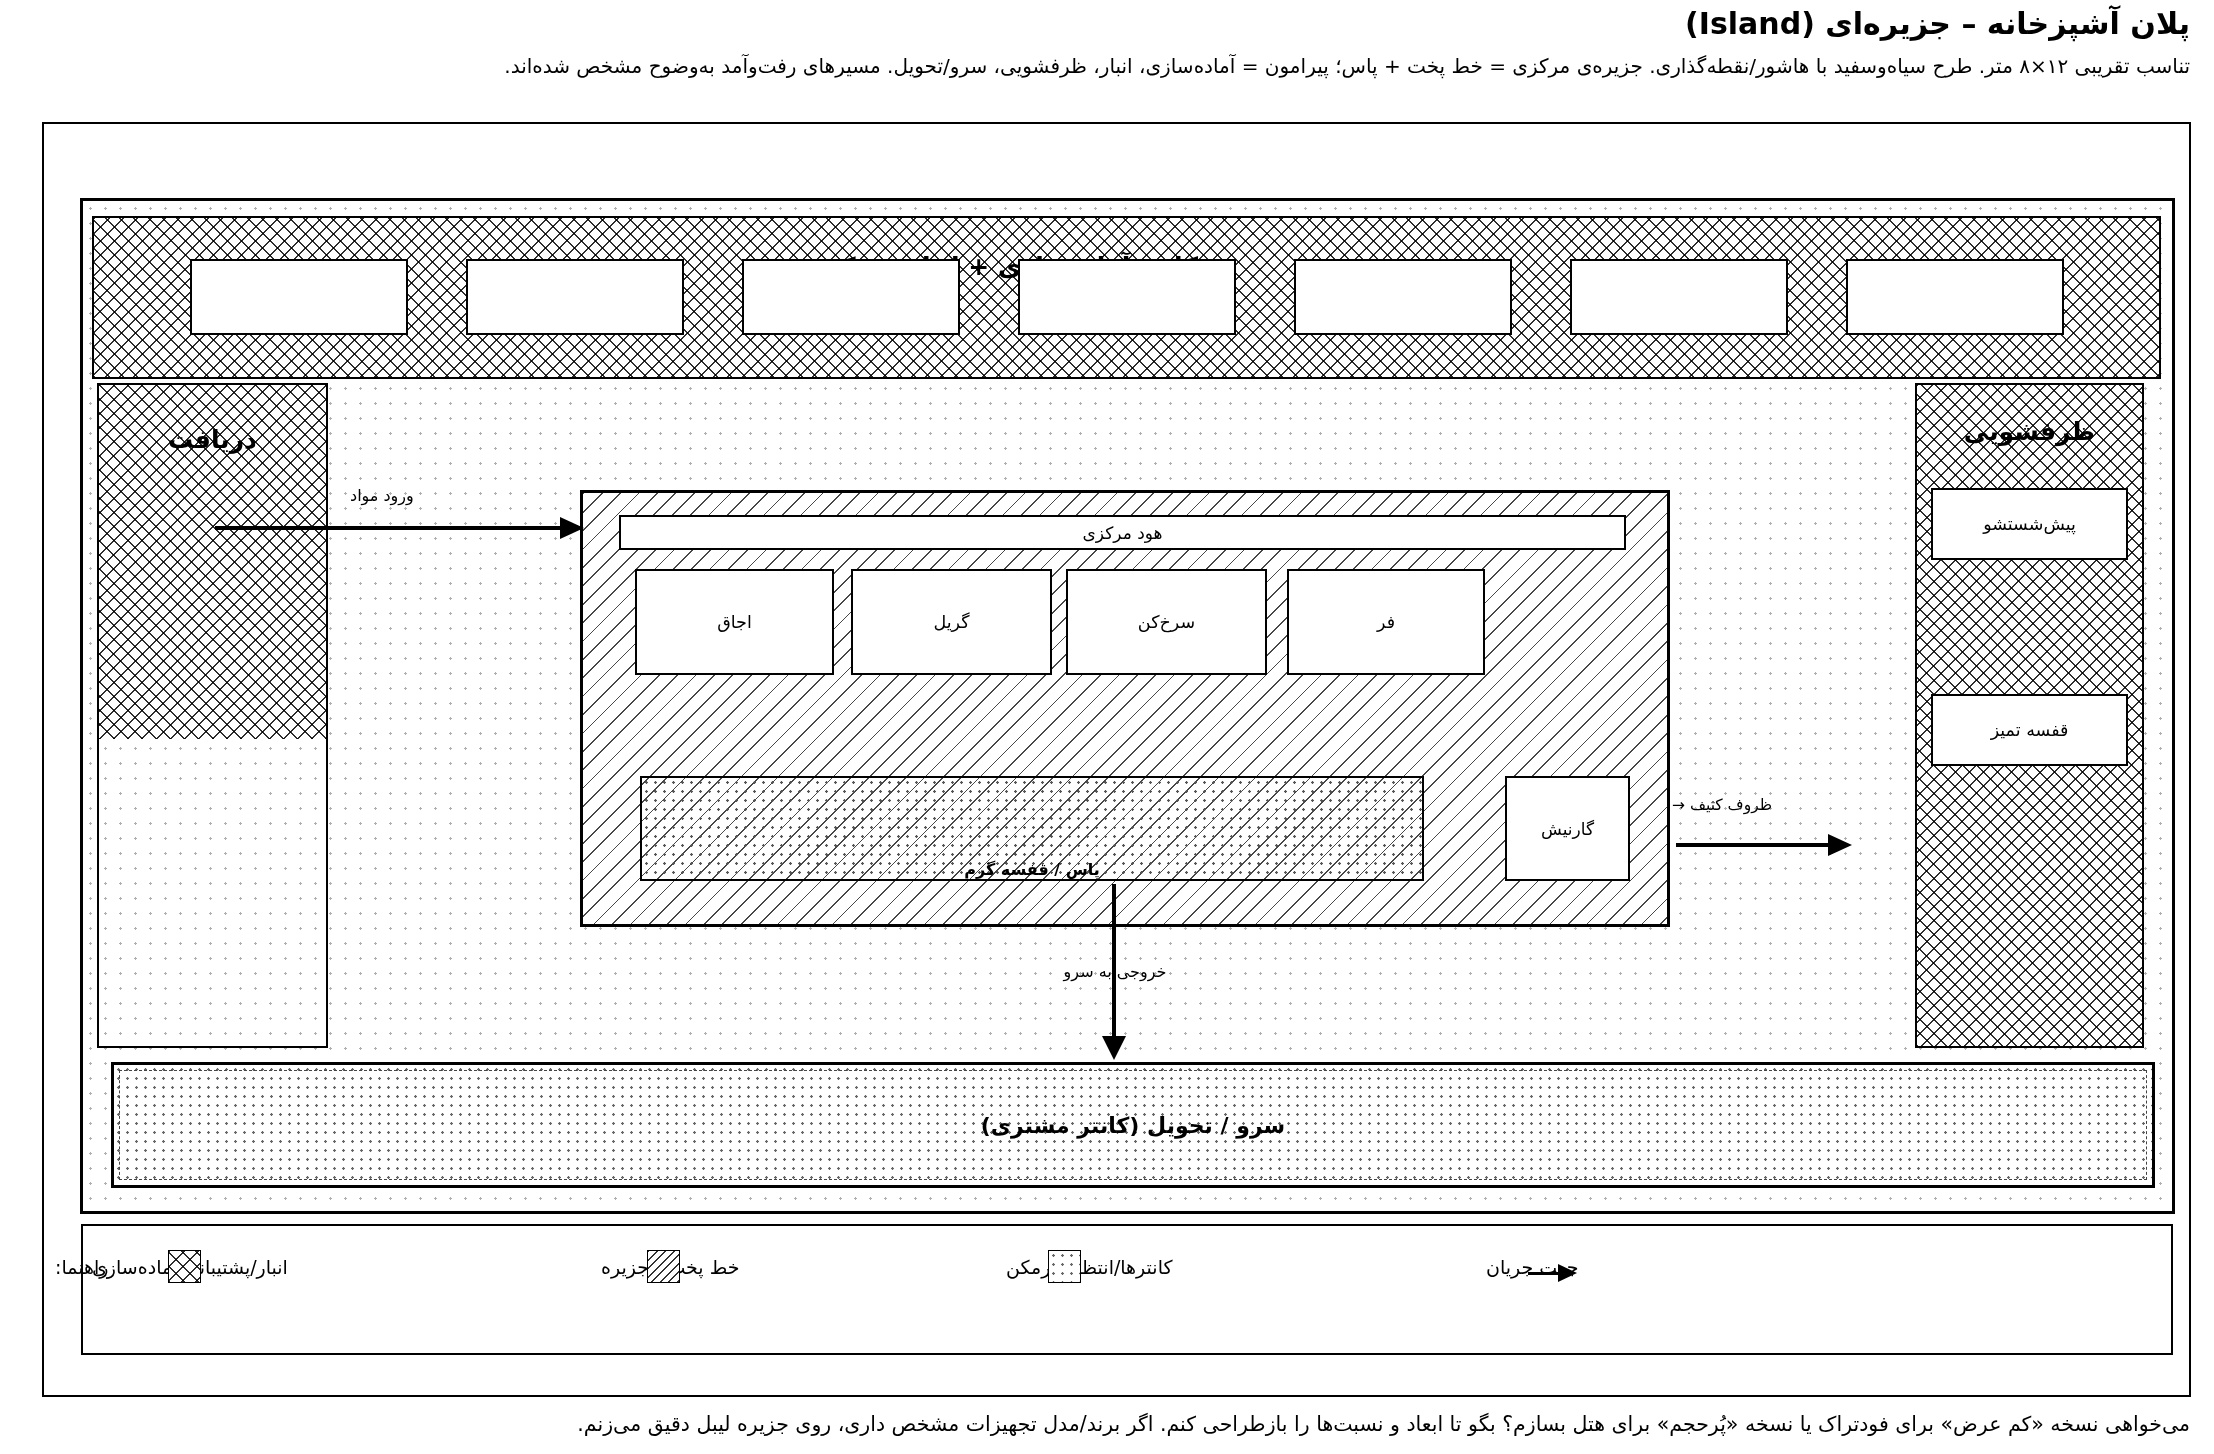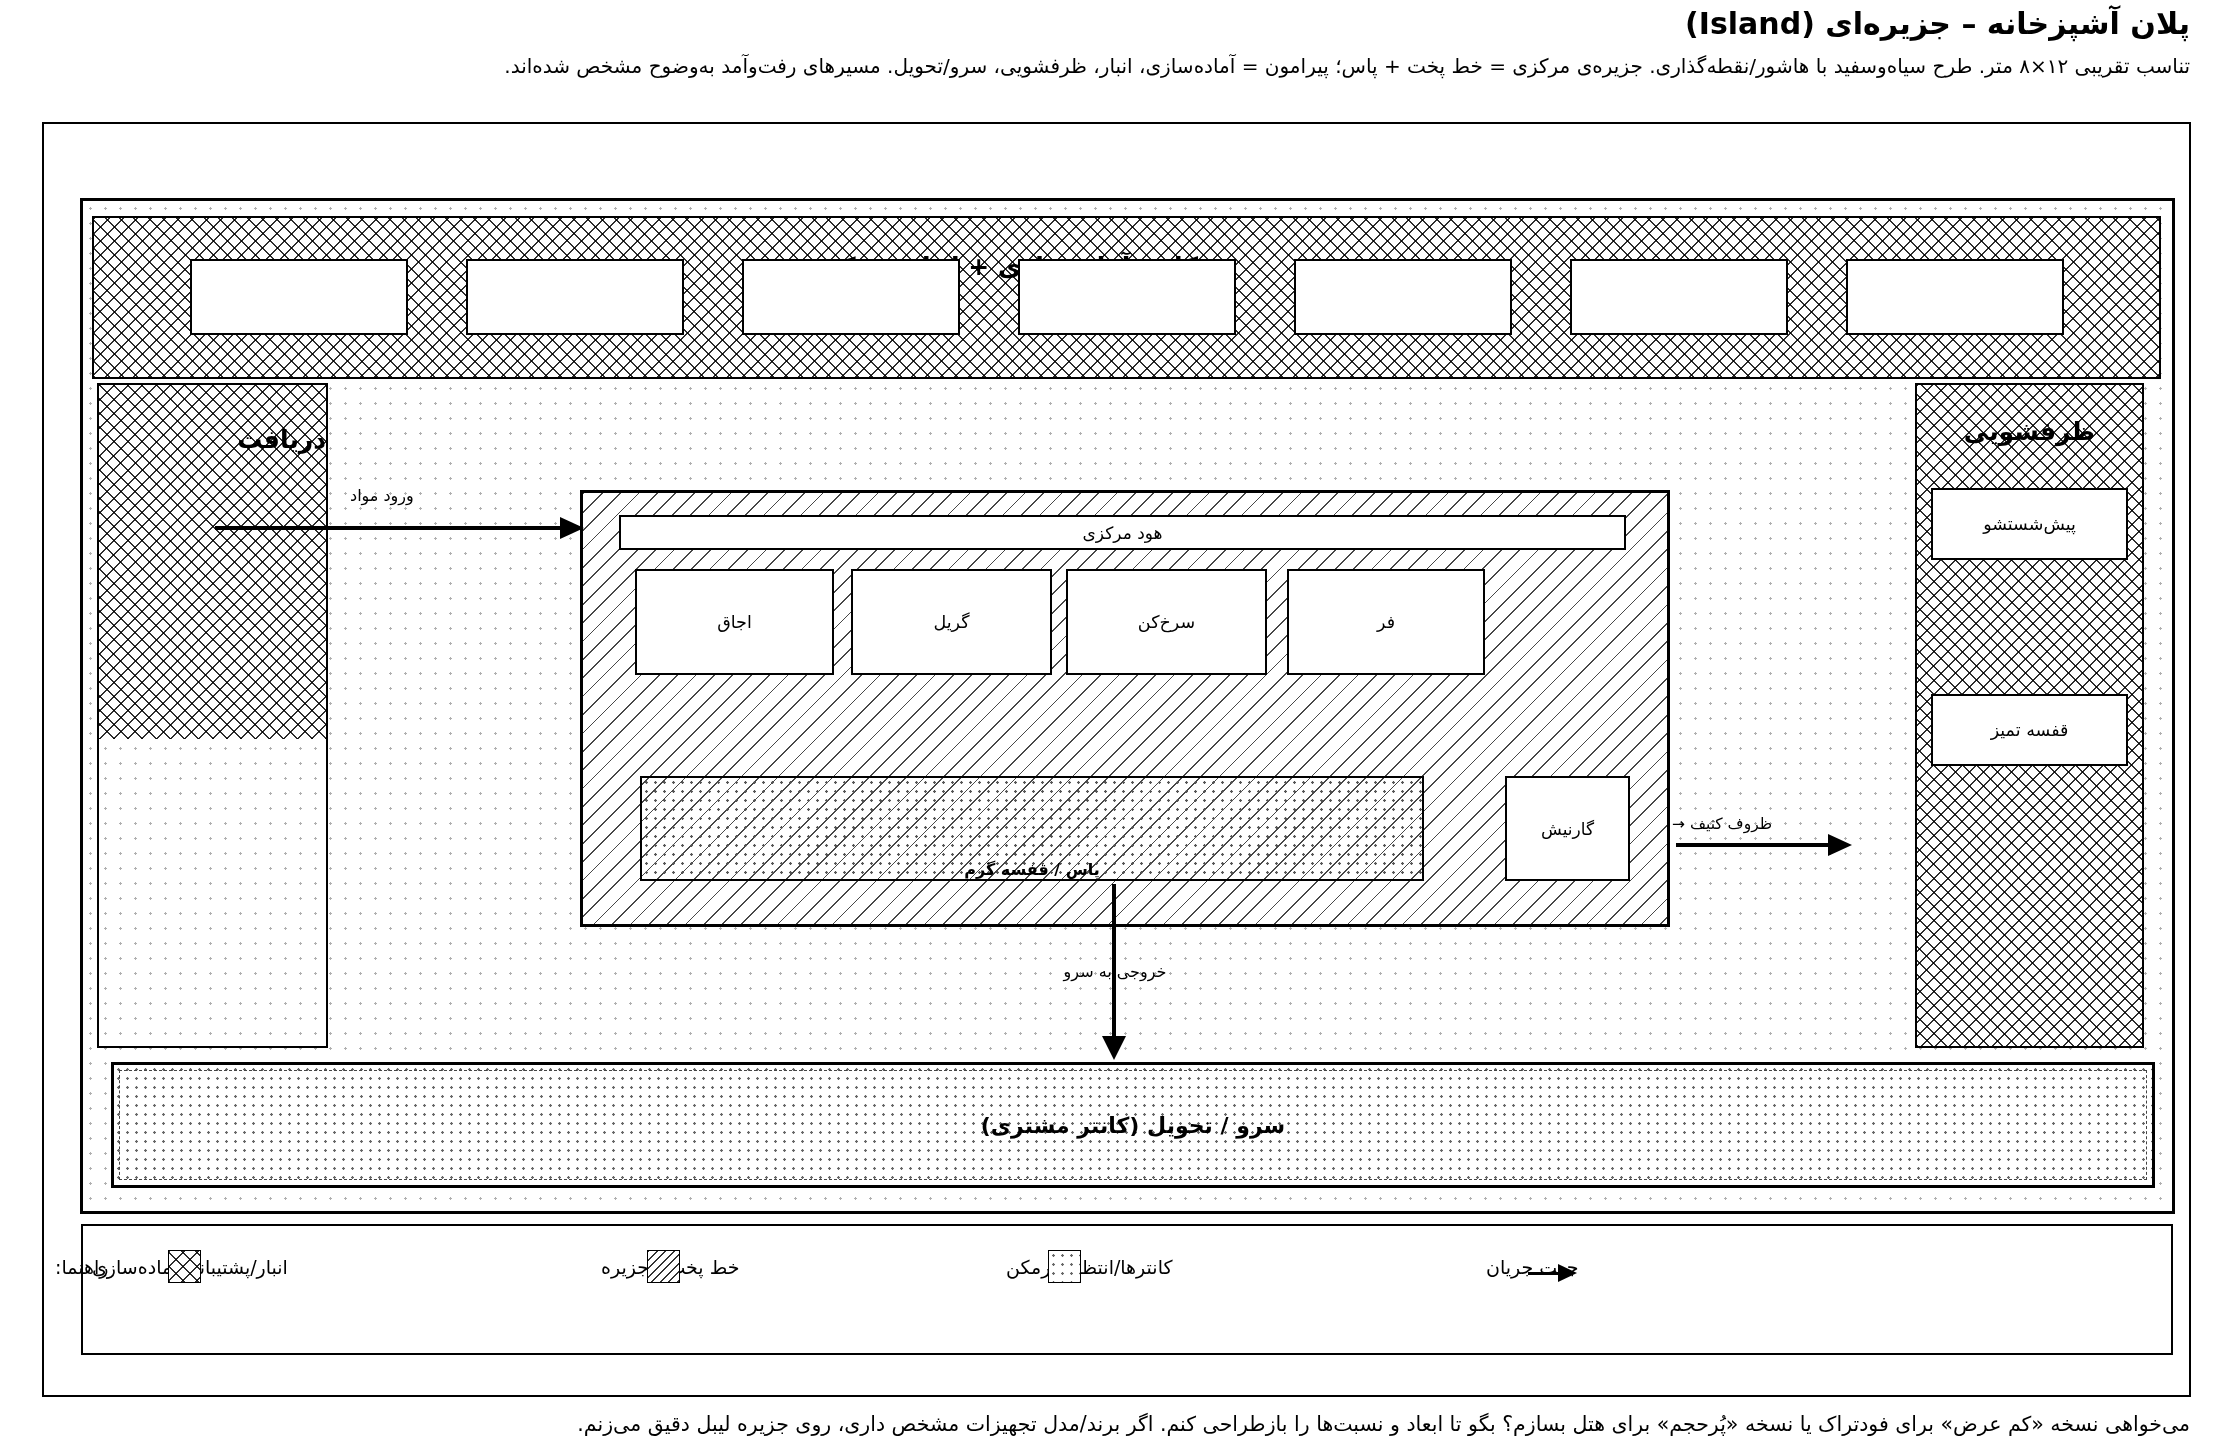--- a/index.html
+++ b/index.html
@@ -86,21 +86,21 @@
       <div class="whitebox" style="width:218px;height:76px;"></div>
       <div class="whitebox" style="width:218px;height:76px;"></div>
       <div class="whitebox" style="width:218px;height:76px;"></div>
       <div class="whitebox" style="width:218px;height:76px;"></div>
       <div class="whitebox" style="width:218px;height:76px;"></div>
       <div class="whitebox" style="width:218px;height:76px;"></div>
     </div>
   </div>
 
   <div class="abs wall" style="left:97px;top:383px;width:231px;height:665px;display:flex;flex-direction:column;">
-    <div class="pat-cross" style="height:354px;padding-top:40px;box-sizing:border-box;">
+    <div class="pat-cross" style="height:354px;text-align:center;padding-top:40px;box-sizing:border-box;">
       <span class="lbl-bold" style="font-size:25px;">دریافت</span>
     </div>
   </div>
 
   <div class="abs wall pat-cross" style="left:1915px;top:383px;width:229px;height:665px;">
     <div class="abs lbl-bold" style="left:0;top:32px;width:100%;text-align:center;font-size:25px;">ظرفشویی</div>
     <div class="abs whitebox" style="left:14px;top:103px;width:197px;height:72px;font-size:17.5px;">پیش‌شستشو</div>
     <div class="abs whitebox" style="left:14px;top:309px;width:197px;height:72px;font-size:17.5px;">قفسه تمیز</div>
   </div>
 
@@ -115,21 +115,21 @@
     <div class="abs pat-dots-dense" style="left:57px;top:283px;width:784px;height:105px;border:2px solid #000;box-sizing:border-box;display:flex;align-items:flex-end;justify-content:center;">
       <span class="lbl-bold" style="font-size:16px;">پاس / قفسه گرم</span>
     </div>
     <div class="abs whitebox" style="left:922px;top:283px;width:125px;height:105px;border-width:2px;font-size:17px;">گارنیش</div>
   </div>
 
   <div class="abs" style="left:350px;top:486px;font-size:16px;">ورود مواد</div>
   <div class="abs hline" style="left:215px;top:526px;width:350px;"></div>
   <div class="abs head-right" style="left:560px;top:517px;"></div>
 
-  <div class="abs" style="left:1672px;top:796px;font-size:15.5px;margin-top:19px;">ظروف کثیف →</div>
+  <div class="abs" style="left:1672px;top:796px;font-size:15.5px;">ظروف کثیف →</div>
   <div class="abs hline" style="left:1676px;top:843px;width:156px;"></div>
   <div class="abs head-right" style="left:1828px;top:834px;"></div>
 
   <div class="abs" style="left:1030px;top:962px;width:170px;text-align:center;font-size:16px;">خروجی به سرو</div>
   <div class="abs vline" style="left:1112px;top:884px;height:156px;"></div>
   <div class="abs head-down" style="left:1102px;top:1036px;"></div>
 
   <div class="abs pat-dots-on-white" style="left:111px;top:1062px;width:2044px;height:126px;border:3px solid #000;box-sizing:border-box;">
     <div class="abs" style="left:5px;top:5px;right:5px;bottom:5px;border:1.5px dashed #444;"></div>
     <div class="abs lbl-bold" style="left:0;top:0;width:100%;height:100%;display:flex;align-items:center;justify-content:center;font-size:22px;">سرو / تحویل (کانتر مشتری)</div>

